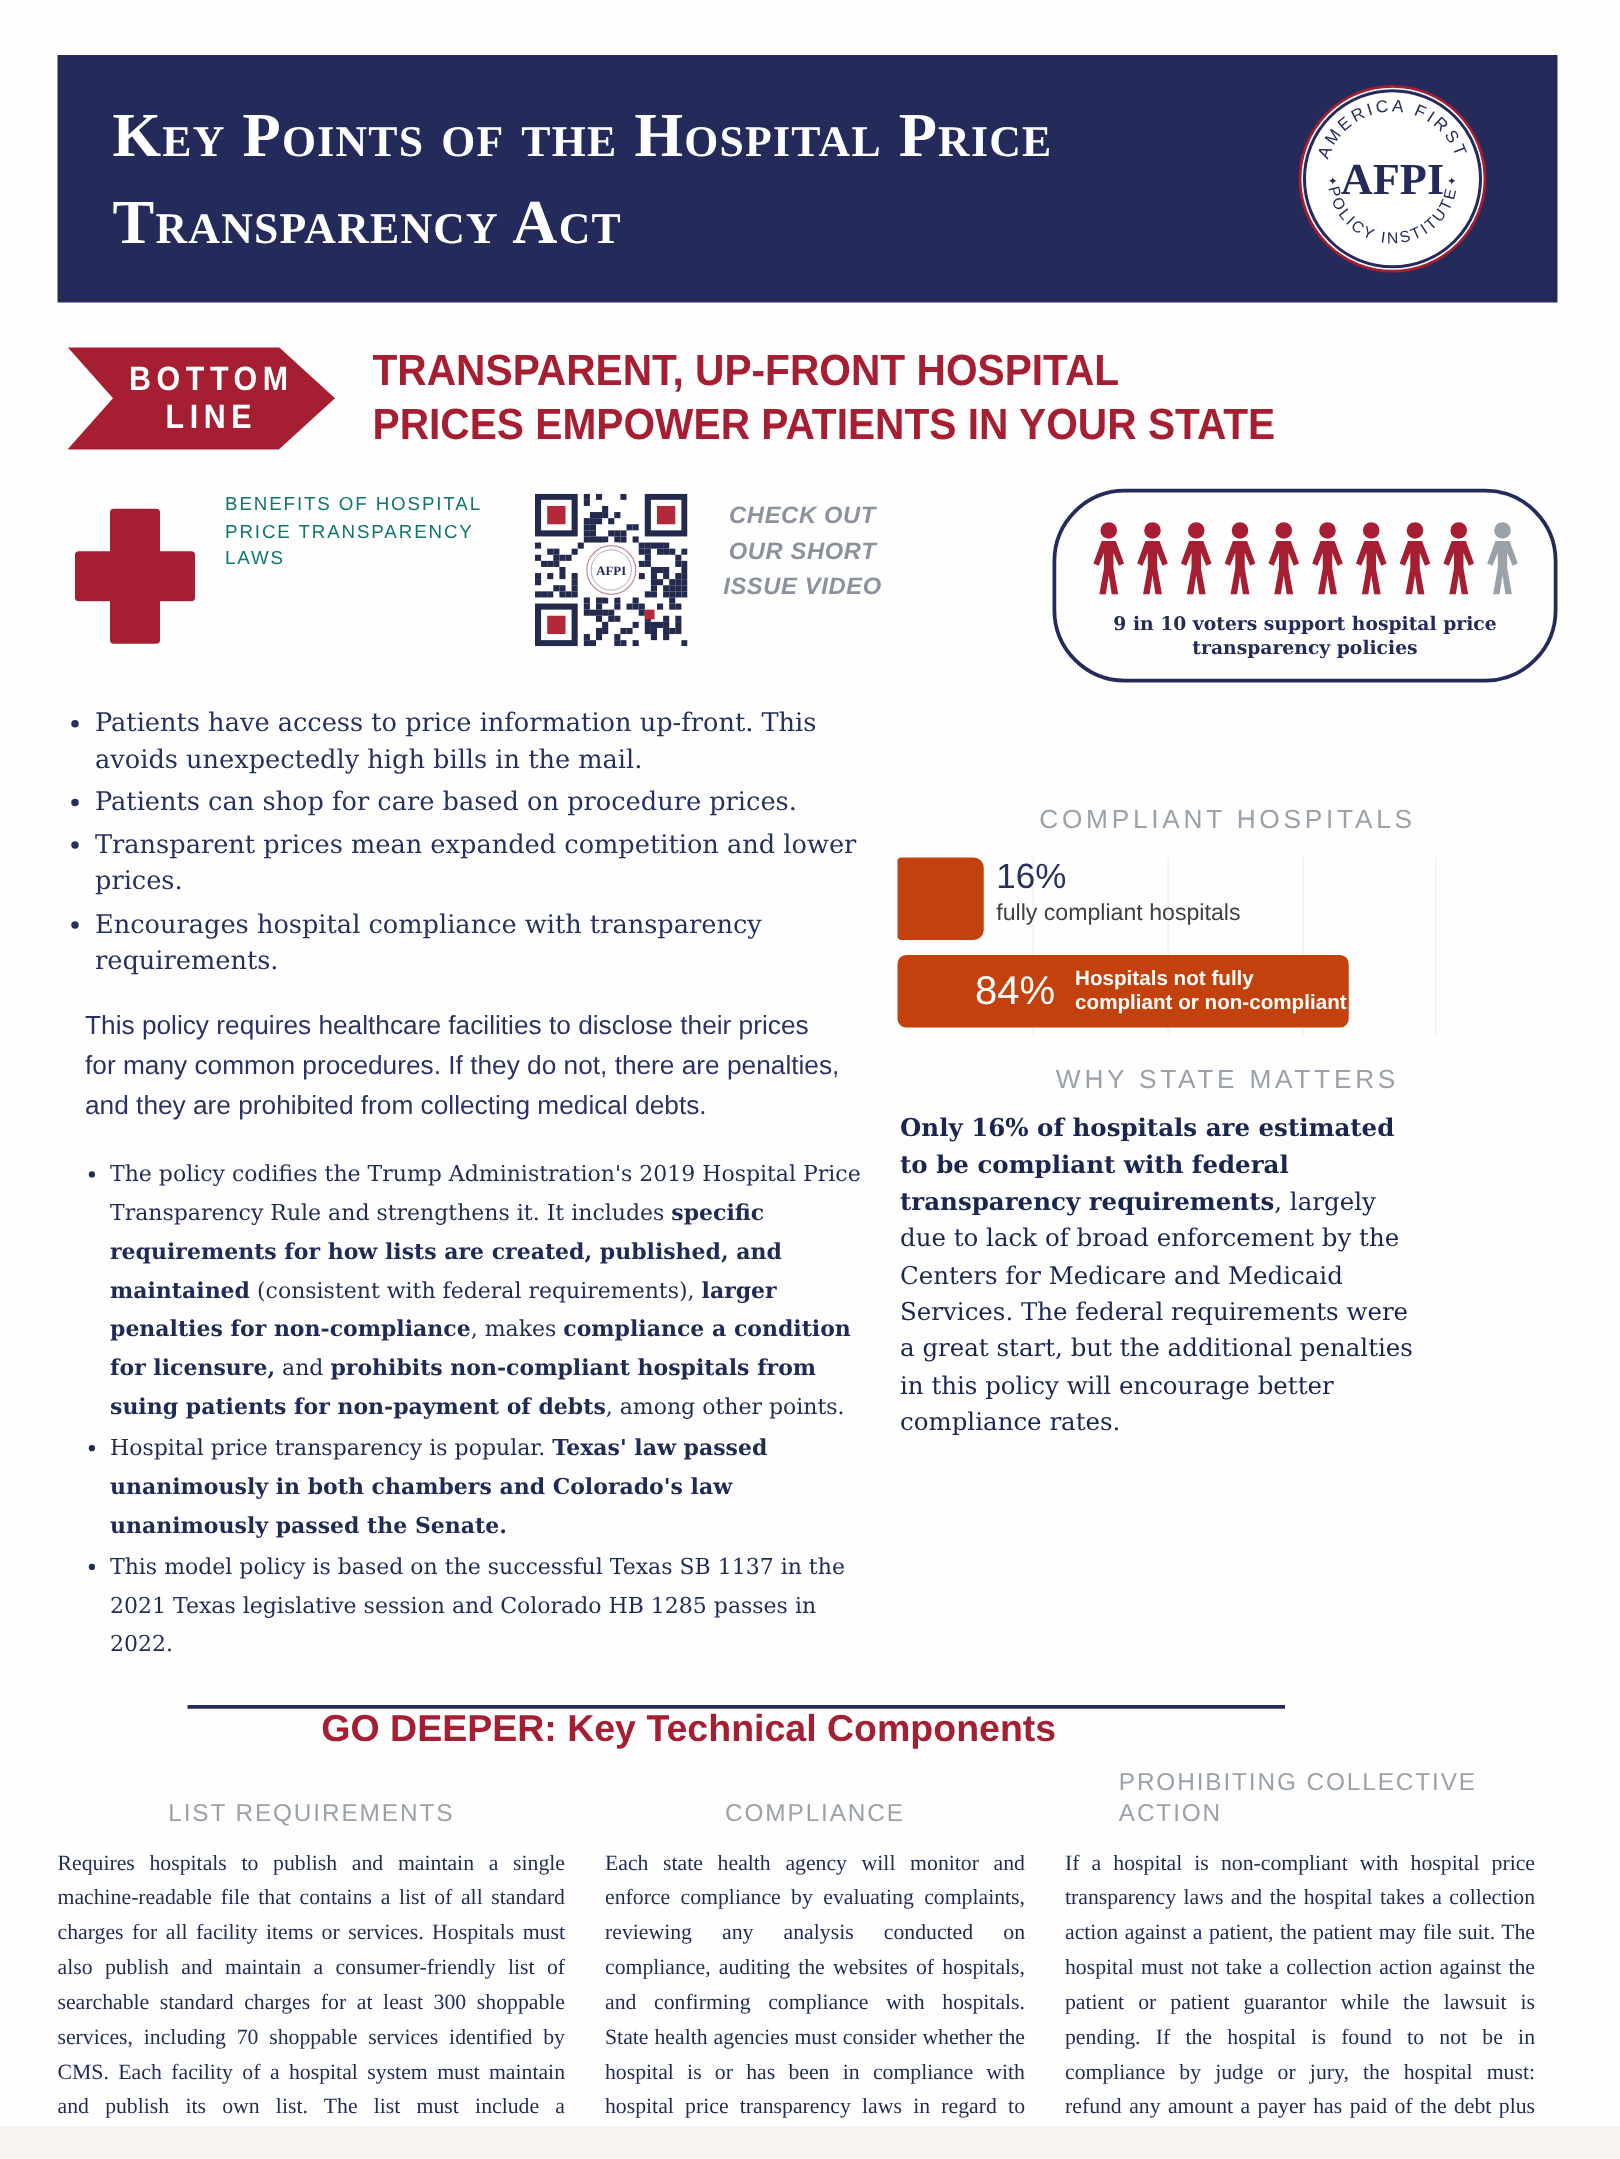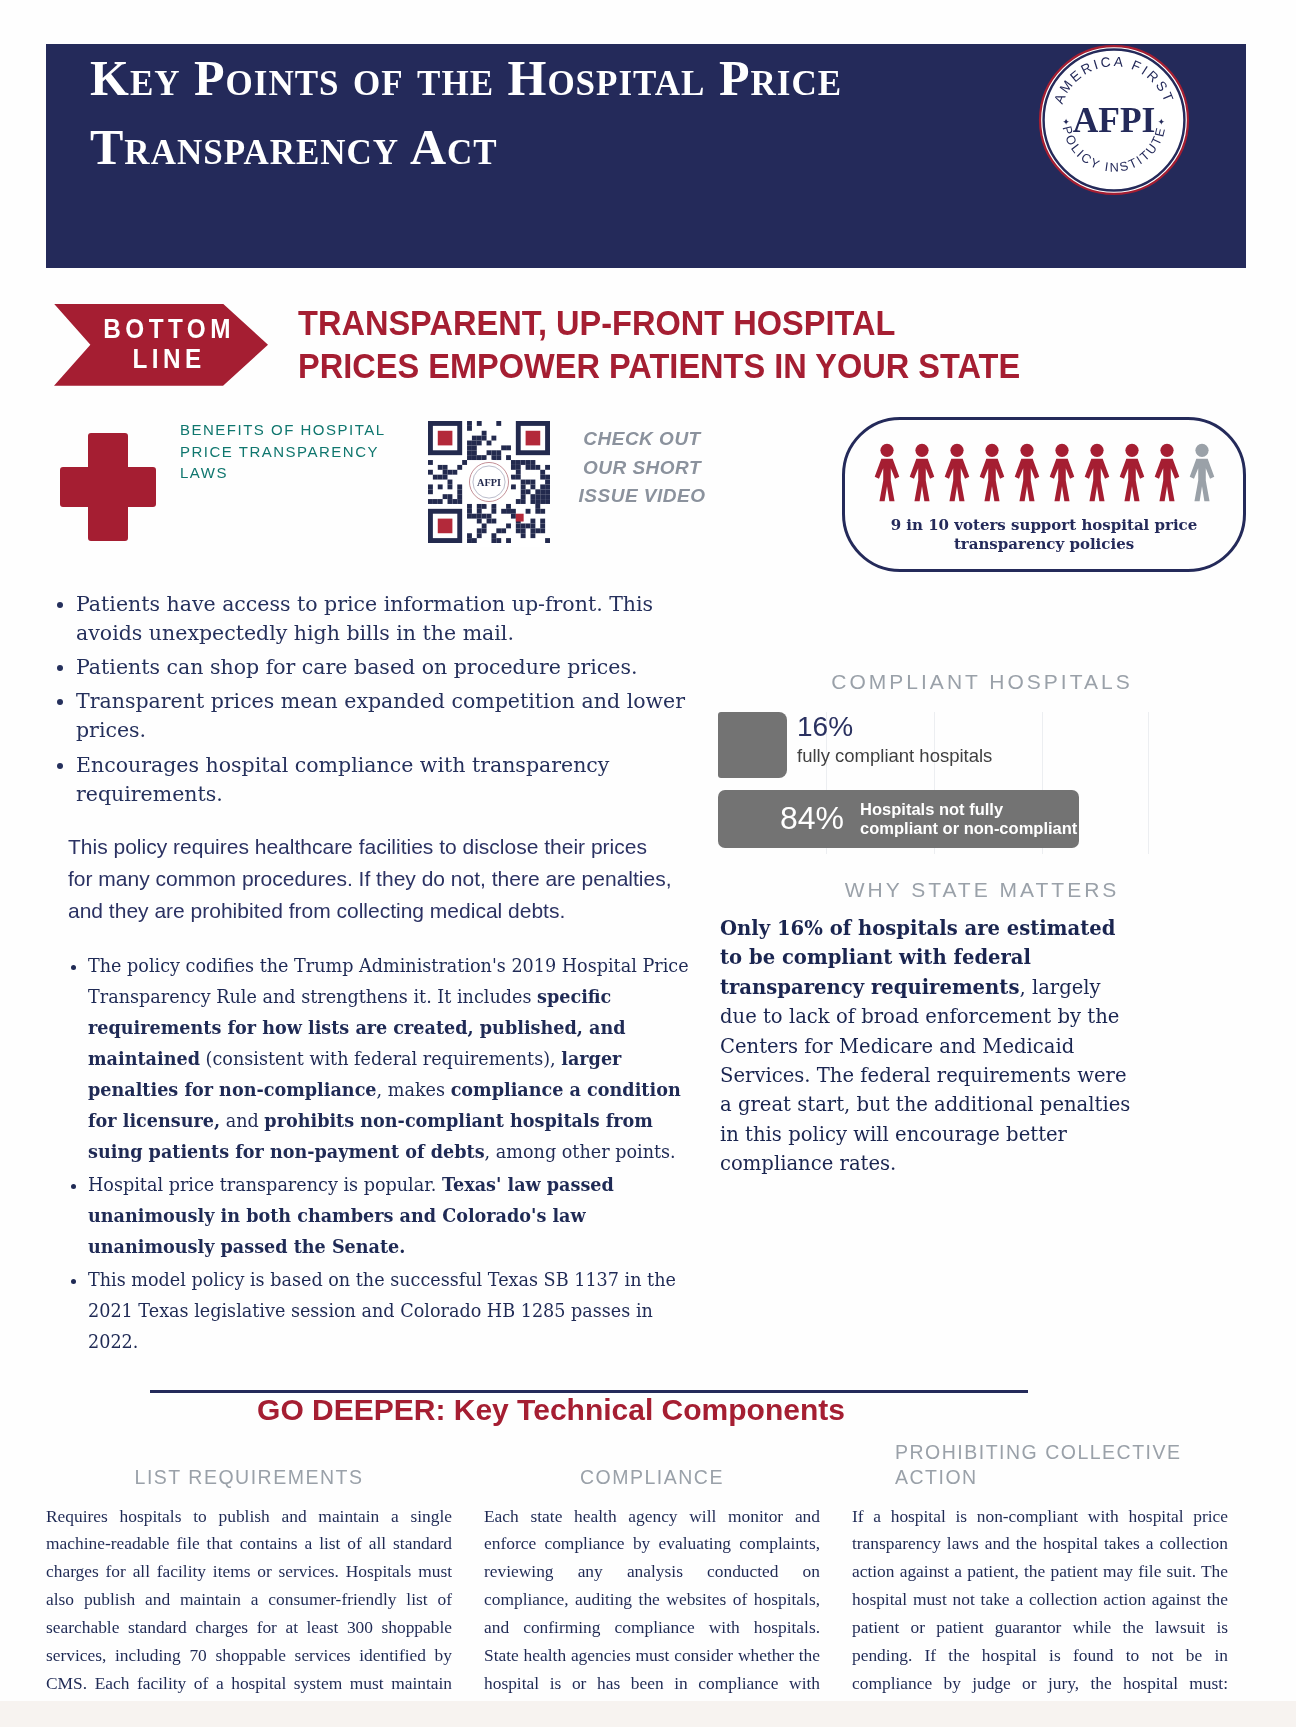--- a/index.html
+++ b/index.html
@@ -1,21 +1,21 @@
 <!DOCTYPE html>
 <html><head>
 <meta charset="utf-8">
 <style>
   html,body{margin:0;padding:0;background:#ffffff;}
   .page{position:relative;width:1296px;height:1727px;background:#fefefe;overflow:hidden;
         font-family:"Liberation Sans",sans-serif;}
   .inner{padding:44px 50px 0 46px;}
 
   
-  .header{background:#242a5a;height:224px;display:flex;align-items:flex-start;
+  .header{background:#242a5a;height:198px;display:flex;align-items:center;
           justify-content:space-between;padding:0 44px 0 44px;}
   .page-title{font-family:"Liberation Serif",serif;font-variant:small-caps;font-weight:700;
           color:#ffffff;font-size:50px;line-height:1.38;letter-spacing:1px;max-width:790px;}
   .logo-wrap{width:152px;height:152px;flex:0 0 auto;margin-right:12px;}
 
   
   .bl-row{display:flex;align-items:center;gap:30px;margin:34px 0 0 8px;}
   .bl-badge{position:relative;width:214px;height:82px;flex:0 0 auto;}
   .bl-shape{position:absolute;inset:0;background:#a51e32;
             clip-path:polygon(0 0,79% 0,100% 50%,79% 100%,0 100%,17% 50%);}
@@ -47,21 +47,21 @@
   .policy-par{margin:22px 0 0 22px;width:608px;color:#2b3263;font-size:21px;line-height:1.53;}
   .bullets2{margin:24px 0 0 0;padding-left:42px;font-family:"DejaVu Serif",serif;
             color:#1f2a55;font-size:17.6px;line-height:1.76;}
   .bullets2 li{margin-bottom:2px;}
 
   .sec-head{color:#9aa1a9;font-size:21px;letter-spacing:3px;text-align:center;font-weight:500;}
   .chart-title{margin-top:84px;}
   .chart{position:relative;margin-top:18px;width:430px;}
   .gridline{position:absolute;top:0;bottom:-6px;width:1px;background:#eceef1;}
   .bar-row1{display:flex;align-items:flex-start;position:relative;}
-  .bar{background:#737373;}
+  .bar{background:#c2410c;}
   .bar1{height:66px;border-radius:3px 8px 8px 3px;}
   .bar1-text{margin-left:10px;}
   .pct16{color:#2a3160;font-size:28px;font-weight:500;line-height:1.05;}
   .lbl16{color:#404040;font-size:18.5px;margin-top:4px;}
   .bar2{margin-top:12px;height:58px;border-radius:7px;display:flex;align-items:center;position:relative;}
   .pct84{color:#fff;font-size:32px;font-weight:400;margin:0 16px 0 62px;}
   .lbl84{color:#fff;font-size:16.5px;font-weight:700;line-height:1.18;white-space:pre-line;}
   .why-title{margin-top:30px;}
   .why-par{font-family:"DejaVu Serif",serif;color:#1a2550;font-size:19.6px;line-height:1.5;
            margin:12px 0 0 2px;width:412px;}

